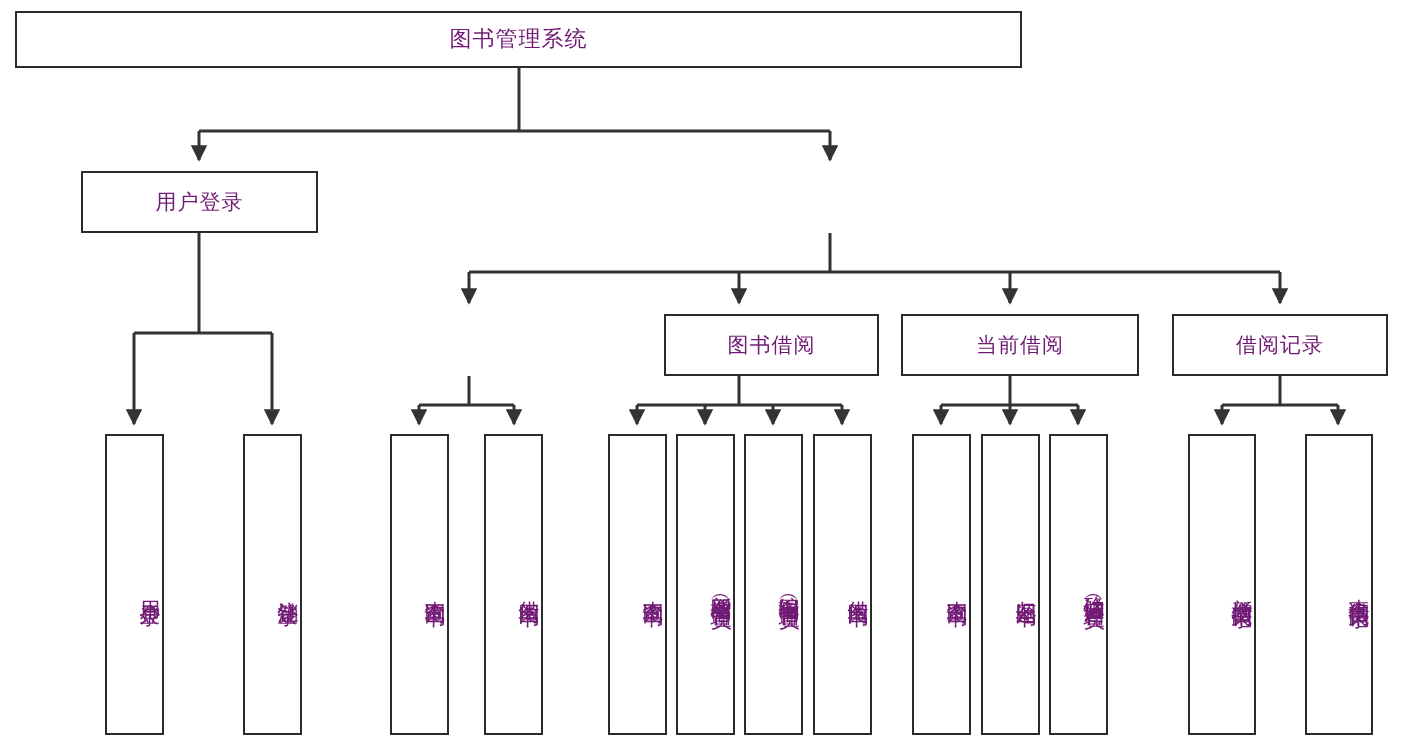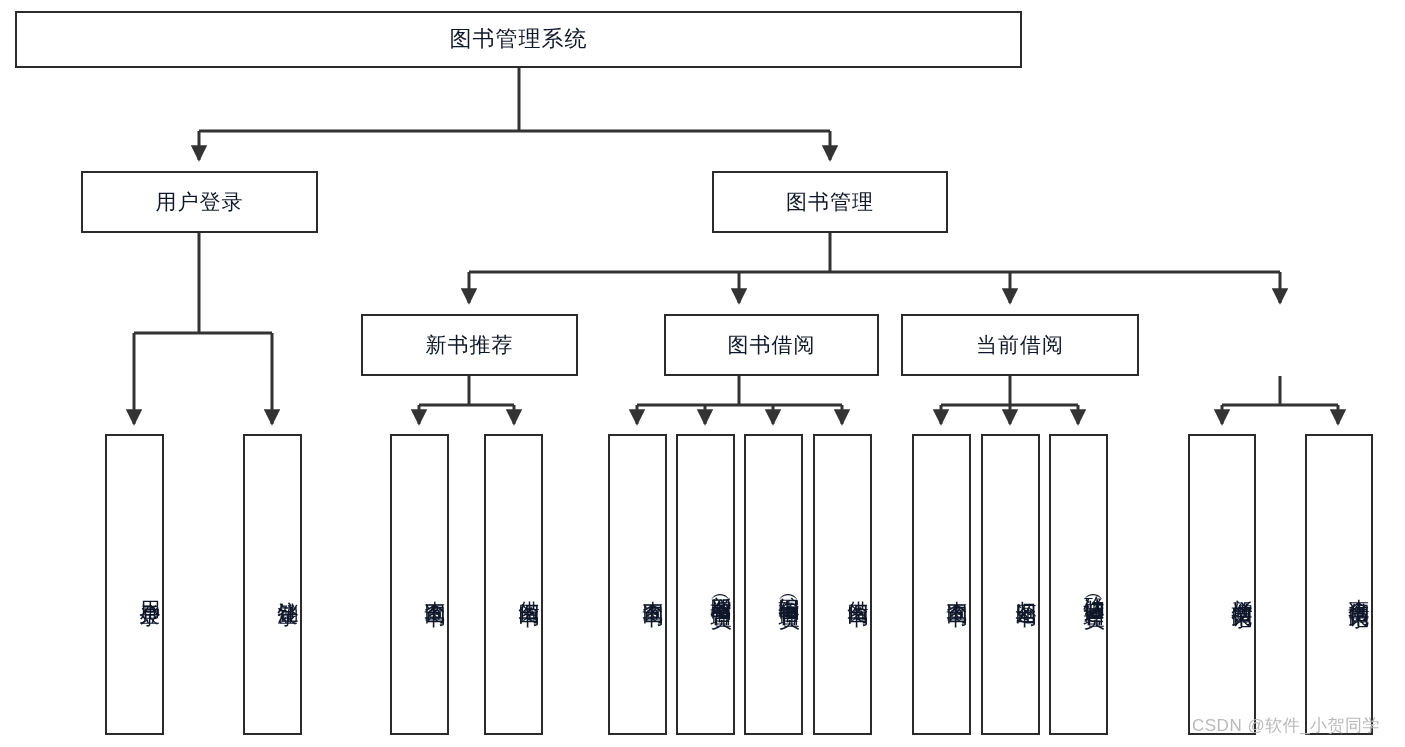--- a/index.html
+++ b/index.html
@@ -27,21 +27,21 @@
     pointer-events: none;
   }
   .node {
     position: absolute;
     box-sizing: border-box;
     background: #ffffff;
     border: 2px solid #2b2b2b;
     display: flex;
     align-items: center;
     justify-content: center;
-    color: #0f172a;
+    color: #701a75;
   }
   .node-h {
     font-size: 21px;
     letter-spacing: 1px;
     line-height: 1.2;
     white-space: nowrap;
   }
   .node-h.root {
     font-size: 22px;
   }
@@ -125,36 +125,33 @@
   </svg>
 
   <div class="node node-h root" style="left:15px; top:11px; width:1007px; height:57px;">
     <span>图书管理系统</span>
   </div>
 
   <div class="node node-h" style="left:81px; top:171px; width:237px; height:62px;">
     <span>用户登录</span>
   </div>
 
-  <div class="node node-h" style="left:712px; top:171px; width:236px; height:62px;">
-    <span>图书管理</span>
-  </div>
-
-  <div class="node node-h" style="left:361px; top:314px; width:217px; height:62px;">
-    <span>新书推荐</span>
-  </div>
+
 
   <div class="node node-h" style="left:632px; top:314px; width:215px; height:62px;margin-left:32px;">
     <span>图书借阅</span>
   </div>
 
   <div class="node node-h" style="left:901px; top:314px; width:238px; height:62px;">
     <span>当前借阅</span>
   </div>
 
+  <div class="node node-h" style="left:1172px; top:314px; width:216px; height:62px;">
+    <span>借阅记录</span>
+  </div>
 
   <div class="node node-v" style="left:105px; top:434px; width:59px; height:301px;">
     <span class="vtext">用户登录</span>
   </div>
 
   <div class="node node-v" style="left:243px; top:434px; width:59px; height:301px;">
     <span class="vtext">注销登录</span>
   </div>
 
   <div class="node node-v" style="left:390px; top:434px; width:59px; height:301px;">
@@ -194,15 +191,14 @@
   </div>
 
   <div class="node node-v" style="left:1188px; top:434px; width:68px; height:301px;">
     <span class="vtext">新增借阅记录</span>
   </div>
 
   <div class="node node-v" style="left:1305px; top:434px; width:68px; height:301px;">
     <span class="vtext">查询借阅记录</span>
   </div>
 
-  <div class="watermark" style="left:1192px; top:714px;">CSDN @软件_小贺同学</div>
 
 </div>
 
 </body></html>

